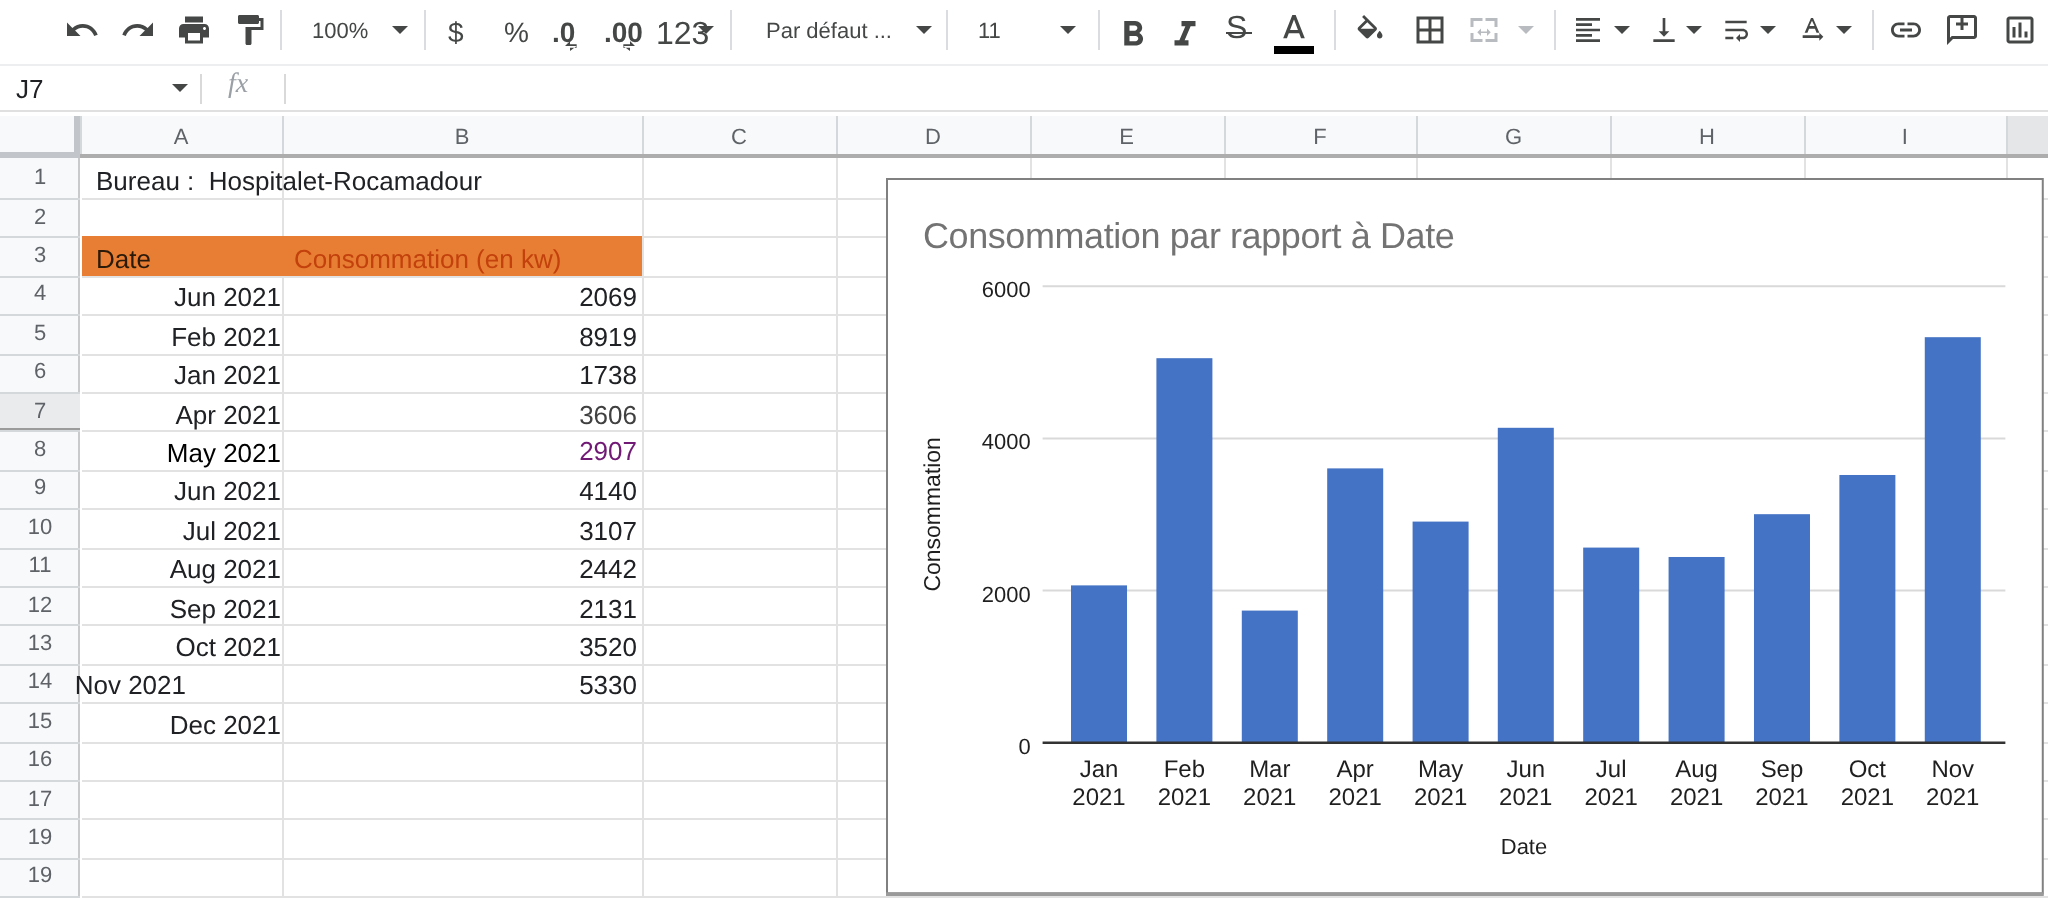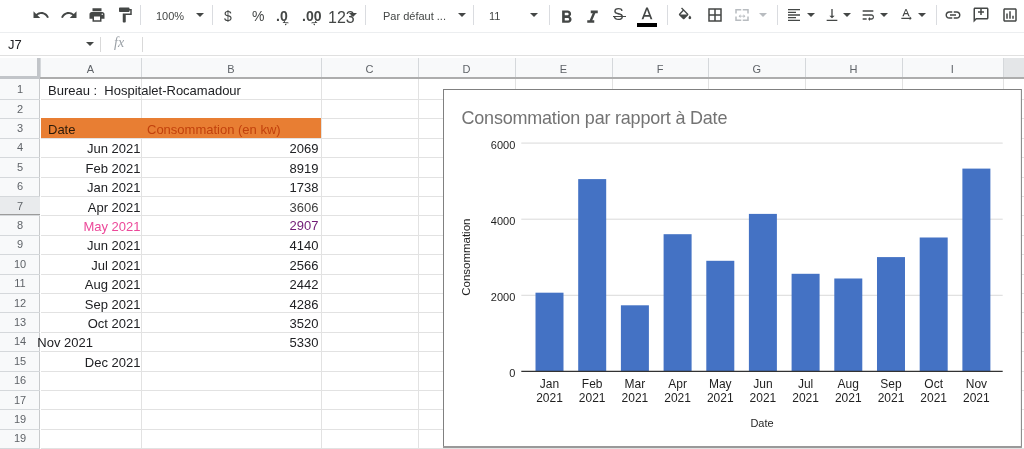--- a/index.html
+++ b/index.html
@@ -201,30 +201,30 @@
 <div class="cell" style="left:48px;top:119.9px;height:19.4px;line-height:19.4px;color:#2a1a0a">Date</div>
 <div class="cell" style="left:147px;top:119.9px;height:19.4px;line-height:19.4px;color:#c2410c">Consommation (en kw)</div>
 <div class="cell" style="right:883.5px;top:139.3px;height:19.4px;line-height:19.4px;color:#202124">Jun 2021</div>
 <div class="cell" style="right:705.5px;top:139.3px;height:19.4px;line-height:19.4px;color:#202124">2069</div>
 <div class="cell" style="right:883.5px;top:158.7px;height:19.4px;line-height:19.4px;color:#202124">Feb 2021</div>
 <div class="cell" style="right:705.5px;top:158.7px;height:19.4px;line-height:19.4px;color:#202124">8919</div>
 <div class="cell" style="right:883.5px;top:178.1px;height:19.4px;line-height:19.4px;color:#202124">Jan 2021</div>
 <div class="cell" style="right:705.5px;top:178.1px;height:19.4px;line-height:19.4px;color:#202124">1738</div>
 <div class="cell" style="right:883.5px;top:197.5px;height:19.4px;line-height:19.4px;color:#202124">Apr 2021</div>
 <div class="cell" style="right:705.5px;top:197.5px;height:19.4px;line-height:19.4px;color:#404040">3606</div>
-<div class="cell" style="right:883.5px;top:216.9px;height:19.4px;line-height:19.4px;color:#ec4899">May 2021</div>
+<div class="cell" style="right:883.5px;top:216.9px;height:19.4px;line-height:19.4px;color:#000000">May 2021</div>
 <div class="cell" style="right:705.5px;top:216px;height:29px;line-height:19.4px;color:#701a75">2907</div>
 <div class="cell" style="right:883.5px;top:236.3px;height:19.4px;line-height:19.4px;color:#202124">Jun 2021</div>
 <div class="cell" style="right:705.5px;top:236.3px;height:19.4px;line-height:19.4px;color:#202124">4140</div>
 <div class="cell" style="right:883.5px;top:255.7px;height:19.4px;line-height:19.4px;color:#202124">Jul 2021</div>
-<div class="cell" style="right:705.5px;top:255.7px;height:19.4px;line-height:19.4px;color:#202124">2566</div>
+<div class="cell" style="right:705.5px;top:255.7px;height:19.4px;line-height:19.4px;color:#202124">3107</div>
 <div class="cell" style="right:883.5px;top:275.1px;height:19.4px;line-height:19.4px;color:#202124">Aug 2021</div>
 <div class="cell" style="right:705.5px;top:275.1px;height:19.4px;line-height:19.4px;color:#202124">2442</div>
 <div class="cell" style="right:883.5px;top:294.5px;height:19.4px;line-height:19.4px;color:#202124">Sep 2021</div>
-<div class="cell" style="right:705.5px;top:294.5px;height:19.4px;line-height:19.4px;color:#202124">4286</div>
+<div class="cell" style="right:705.5px;top:294.5px;height:19.4px;line-height:19.4px;color:#202124">2131</div>
 <div class="cell" style="right:883.5px;top:313.9px;height:19.4px;line-height:19.4px;color:#202124">Oct 2021</div>
 <div class="cell" style="right:705.5px;top:313.9px;height:19.4px;line-height:19.4px;color:#202124">3520</div>
 <div class="cell" style="right:931px;top:333.3px;height:19.4px;line-height:19.4px;color:#202124">Nov 2021</div>
 <div class="cell" style="right:705.5px;top:333.3px;height:19.4px;line-height:19.4px;color:#202124">5330</div>
 <div class="cell" style="right:883.5px;top:352.7px;height:23px;line-height:19.4px;color:#202124">Dec 2021</div>
 <svg class="abs" style="left:443.3px;top:89.3px" width="578.9" height="359.2" viewBox="0 0 578.9 359.2">
     <rect x="0.5" y="0.5" width="577.9" height="357.2" fill="#fff" stroke="#808080" stroke-width="1"></rect>
     <rect x="0" y="357.2" width="578.9" height="2" fill="#9a9a9a"></rect>
     <text x="18.5" y="35" font-size="18" letter-spacing="-0.2" fill="#737373">Consommation par rapport à Date</text>
     <line x1="78.30000000000001" y1="206.3" x2="559.7" y2="206.3" stroke="#d9d9d9" stroke-width="1"></line>

